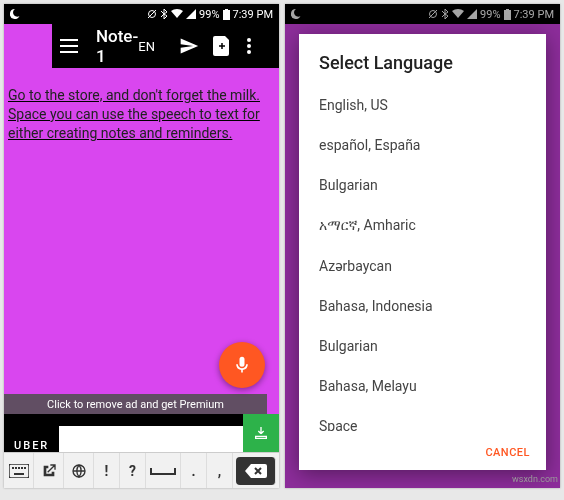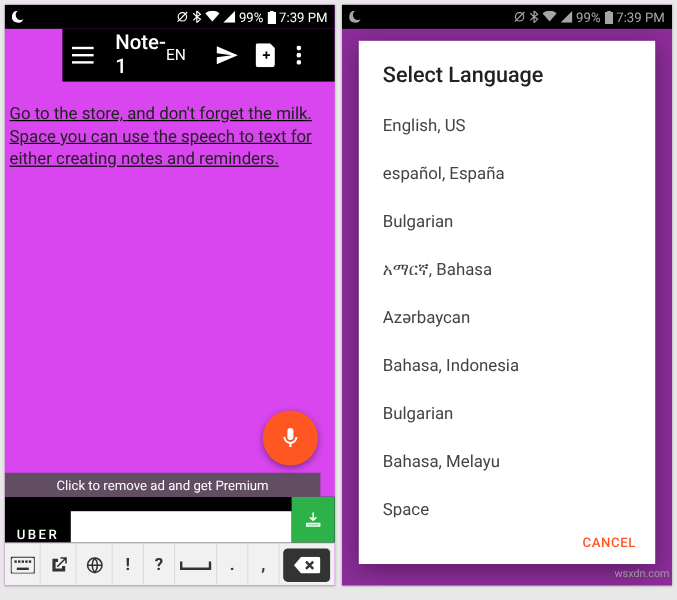--- a/index.html
+++ b/index.html
@@ -239,21 +239,21 @@
     </div>
 
     <div class="overlay"></div>
 
     <div class="dialog">
       <div class="dialog-header">Select Language</div>
       <div class="dialog-list">
         <div class="dialog-item">English, US</div>
         <div class="dialog-item">español, España</div>
         <div class="dialog-item">Bulgarian</div>
-        <div class="dialog-item">አማርኛ, Bahasa</div>
+        <div class="dialog-item">አማርኛ, Amharic</div>
         <div class="dialog-item">Azərbaycan</div>
         <div class="dialog-item">Bahasa, Indonesia</div>
         <div class="dialog-item">Bulgarian</div>
         <div class="dialog-item">Bahasa, Melayu</div>
         <div class="dialog-item">Space</div>
 
       </div>
       <div class="dialog-footer">
         <span class="dialog-cancel">CANCEL</span>
       </div>

